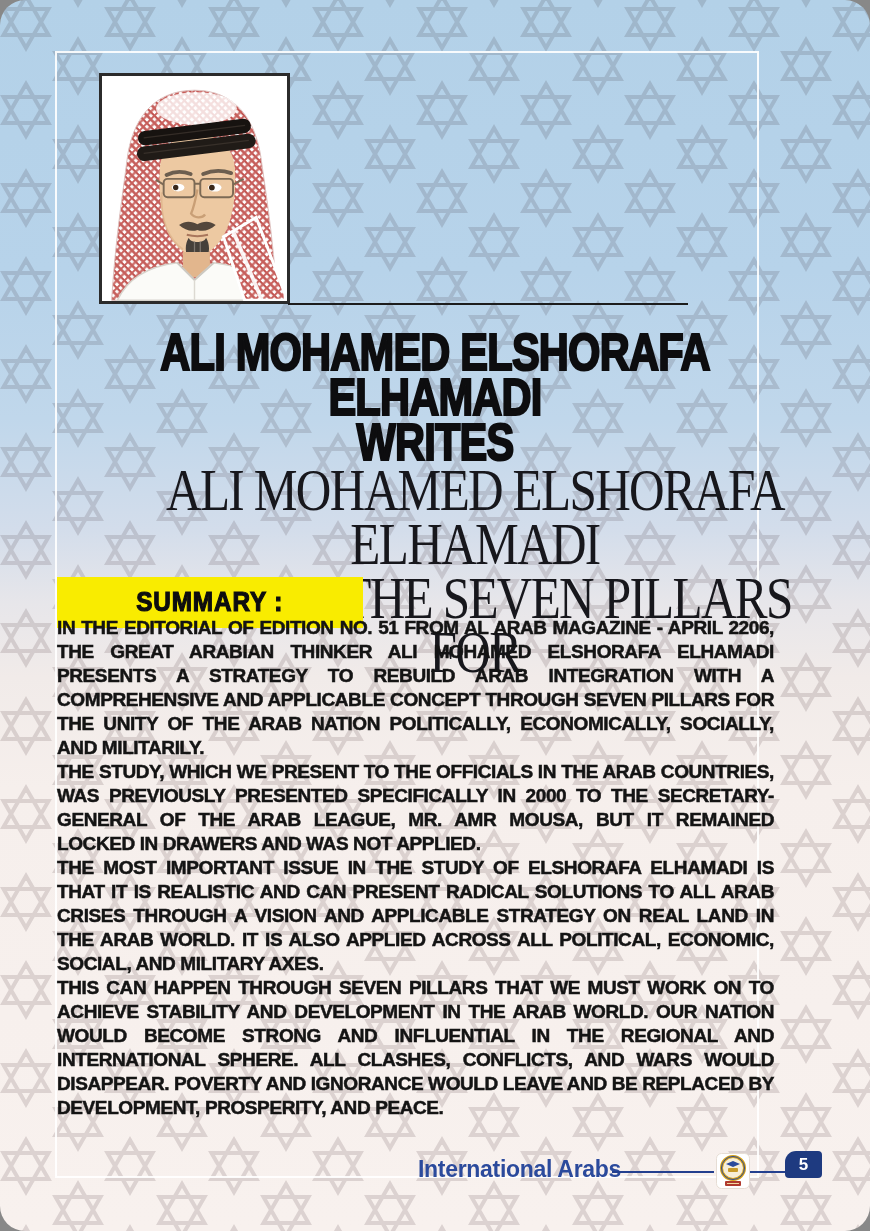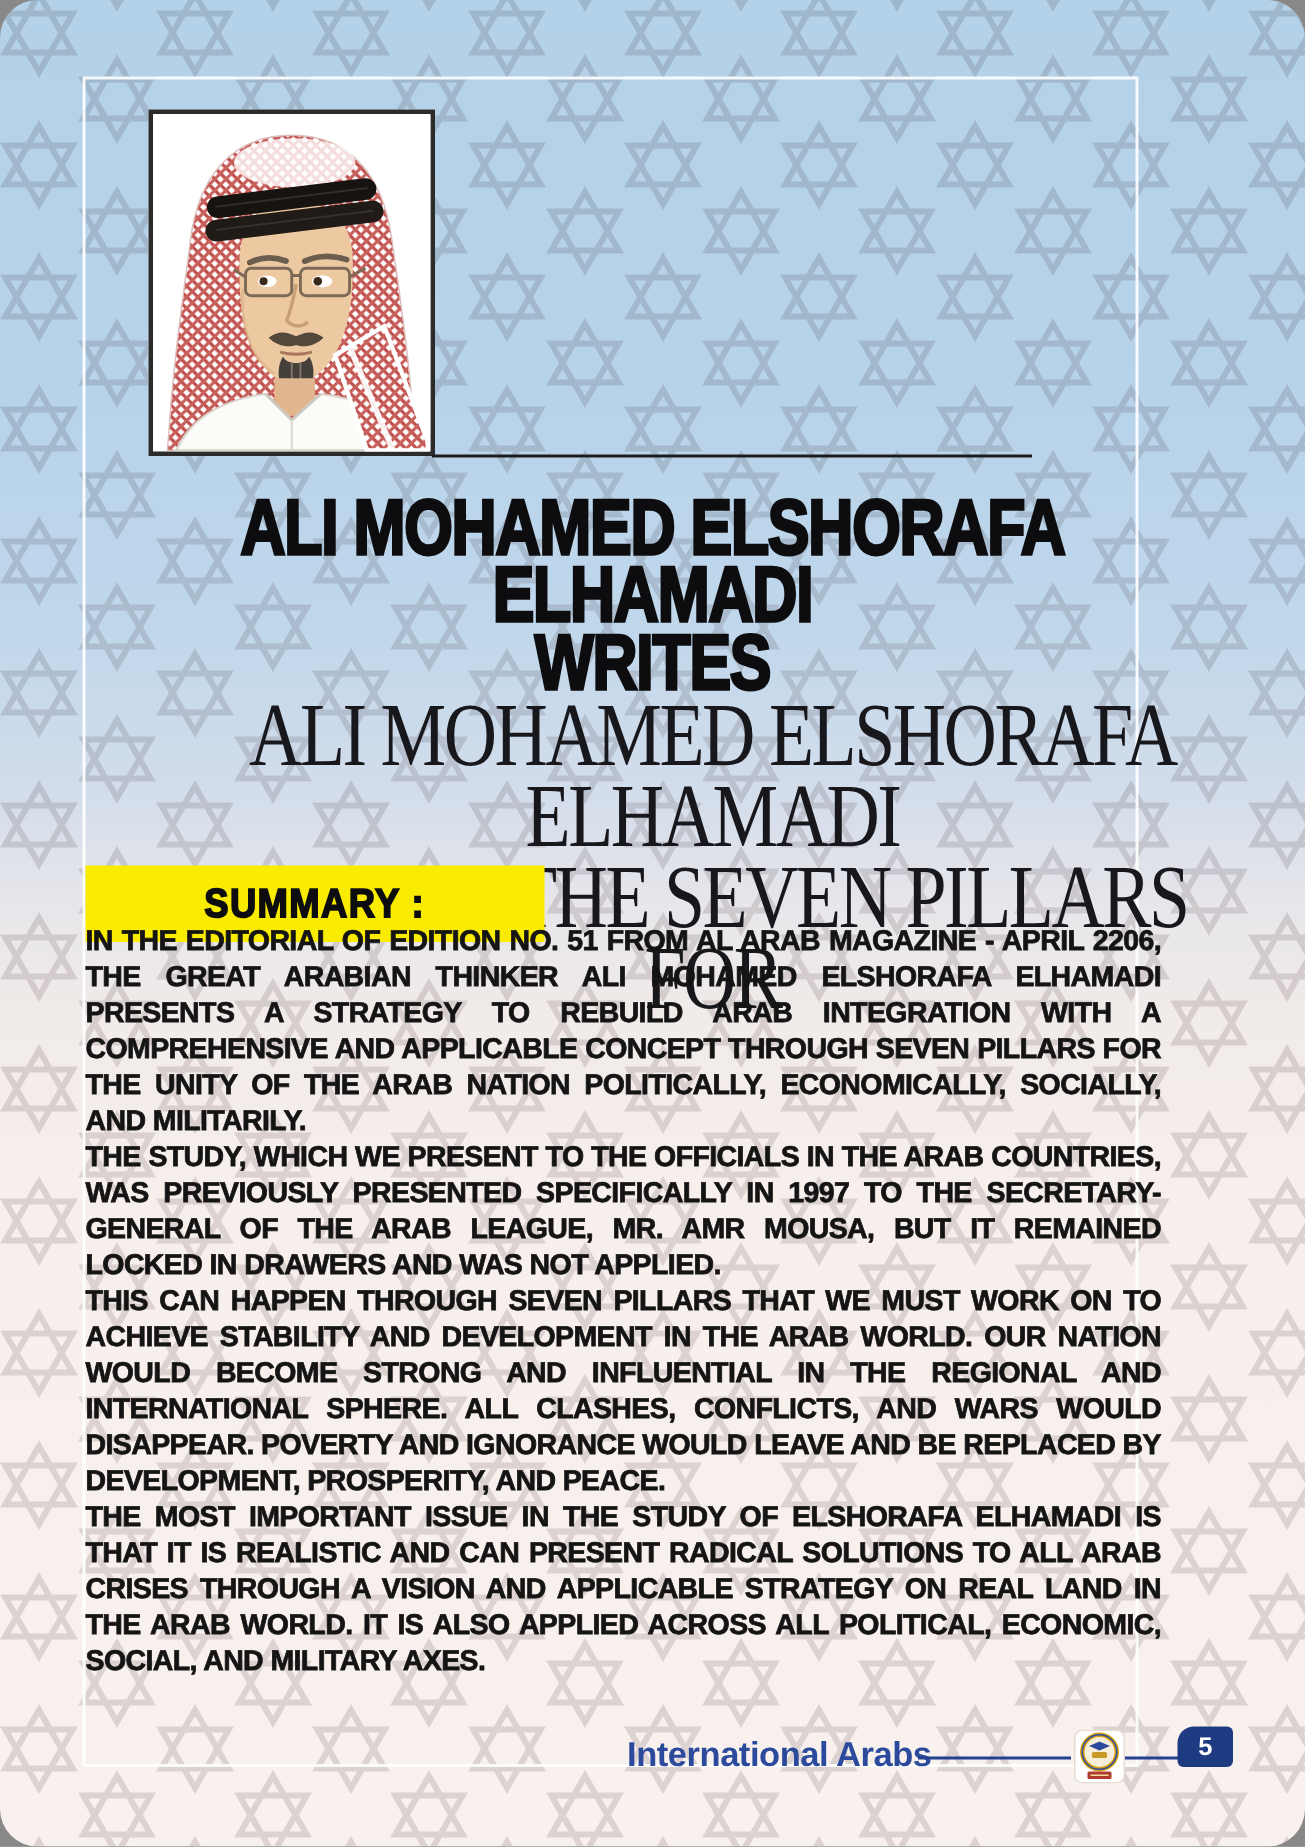--- a/index.html
+++ b/index.html
@@ -162,23 +162,23 @@
     <div class="line">ALI MOHAMED ELSHORAFA ELHAMADI</div>
     <div class="line">WRITES THE SEVEN PILLARS FOR</div>
   </div>
 
   <div class="summary-box">
     <span>SUMMARY :</span>
   </div>
 
   <div class="body-text">
     <p>IN THE EDITORIAL OF EDITION NO. 51 FROM AL ARAB MAGAZINE - APRIL 2206, THE GREAT ARABIAN THINKER ALI MOHAMED ELSHORAFA ELHAMADI PRESENTS A STRATEGY TO REBUILD ARAB INTEGRATION WITH A COMPREHENSIVE AND APPLICABLE CONCEPT THROUGH SEVEN PILLARS FOR THE UNITY OF THE ARAB NATION POLITICALLY, ECONOMICALLY, SOCIALLY, AND MILITARILY.</p>
-    <p>THE STUDY, WHICH WE PRESENT TO THE OFFICIALS IN THE ARAB COUNTRIES, WAS PREVIOUSLY PRESENTED SPECIFICALLY IN 1997 TO THE SECRETARY-GENERAL OF THE ARAB LEAGUE, MR. AMR MOUSA, BUT IT REMAINED LOCKED IN DRAWERS AND WAS NOT APPLIED.</p>
+    <p>THE STUDY, WHICH WE PRESENT TO THE OFFICIALS IN THE ARAB COUNTRIES, WAS PREVIOUSLY PRESENTED SPECIFICALLY IN 2000 TO THE SECRETARY-GENERAL OF THE ARAB LEAGUE, MR. AMR MOUSA, BUT IT REMAINED LOCKED IN DRAWERS AND WAS NOT APPLIED.</p>
+    <p>THE MOST IMPORTANT ISSUE IN THE STUDY OF ELSHORAFA ELHAMADI IS THAT IT IS REALISTIC AND CAN PRESENT RADICAL SOLUTIONS TO ALL ARAB CRISES THROUGH A VISION AND APPLICABLE STRATEGY ON REAL LAND IN THE ARAB WORLD. IT IS ALSO APPLIED ACROSS ALL POLITICAL, ECONOMIC, SOCIAL, AND MILITARY AXES.</p>
     <p>THIS CAN HAPPEN THROUGH SEVEN PILLARS THAT WE MUST WORK ON TO ACHIEVE STABILITY AND DEVELOPMENT IN THE ARAB WORLD. OUR NATION WOULD BECOME STRONG AND INFLUENTIAL IN THE REGIONAL AND INTERNATIONAL SPHERE. ALL CLASHES, CONFLICTS, AND WARS WOULD DISAPPEAR. POVERTY AND IGNORANCE WOULD LEAVE AND BE REPLACED BY DEVELOPMENT, PROSPERITY, AND PEACE.</p>
-    <p>THE MOST IMPORTANT ISSUE IN THE STUDY OF ELSHORAFA ELHAMADI IS THAT IT IS REALISTIC AND CAN PRESENT RADICAL SOLUTIONS TO ALL ARAB CRISES THROUGH A VISION AND APPLICABLE STRATEGY ON REAL LAND IN THE ARAB WORLD. IT IS ALSO APPLIED ACROSS ALL POLITICAL, ECONOMIC, SOCIAL, AND MILITARY AXES.</p>
   </div>
 
   <div class="footer">
     <span class="mag">International Arabs</span>
     <div class="fline1"></div>
     <svg class="logo" viewBox="0 0 34 36" xmlns="http://www.w3.org/2000/svg">
       <rect x="0.5" y="0.5" width="33" height="35" rx="5" fill="#ffffff" stroke="#e6ddd4"></rect>
       <circle cx="17" cy="15" r="11.5" fill="#f7eed9" stroke="#d4a017" stroke-width="3"></circle>
       <circle cx="17" cy="15" r="11.5" fill="none" stroke="#2b4a9c" stroke-width="1"></circle>
       <path d="M10 11 L17 8 L24 11 L17 14 Z" fill="#2b4a9c"></path>

